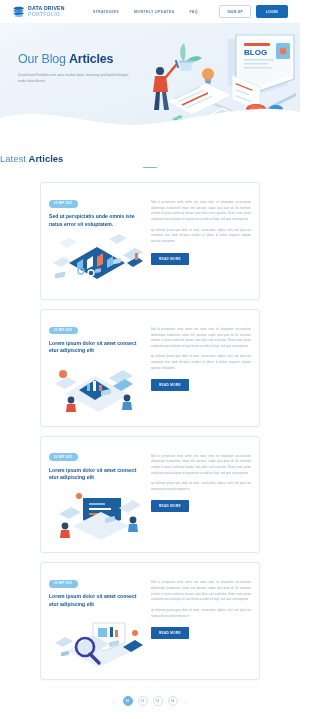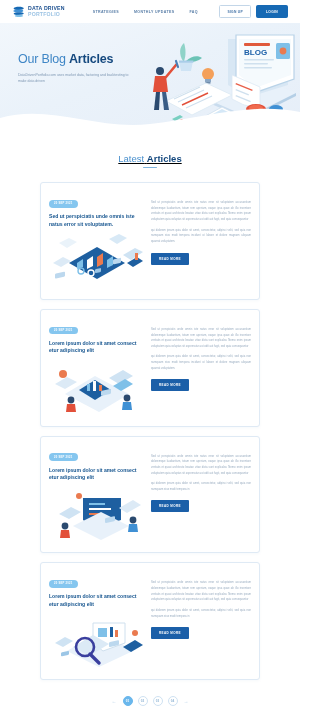--- a/index.html
+++ b/index.html
@@ -52,21 +52,21 @@
   .hero-title b { color:#15497f; font-weight:700; }
   .hero-sub {
     margin-top:6px; font-size:3.5px; line-height:1.75;
     color:#7e97b2; width:112px;
   }
   .hero-art { position:absolute; right:-4px; top:4px; width:168px; height:104px; z-index:3; }
 
   .wave { position:absolute; left:0; bottom:-1px; width:100%; height:34px; z-index:5; }
 
   
-  .section-head { text-align:center; padding-top:18px; padding-bottom:14px;text-decoration:underline; }
+  .section-head { text-align:left; padding-top:18px; padding-bottom:14px; }
   .section-title { font-size:9.5px; color:#4a90cd; font-weight:400; }
   .section-title b { color:#15497f; font-weight:700; }
   .section-rule { width:14px; height:1.2px; background:#7fb5e0; margin:3px auto 0; border-radius:2px; }
 
   
   .cards { padding: 0 40px; display:flex; flex-direction:column; gap:9px; }
   .card {
     position:relative;
     border:0.7px solid #dfeaf5; border-radius:3px;
     background:#ffffff; padding:7px 8px 8px 8px;

